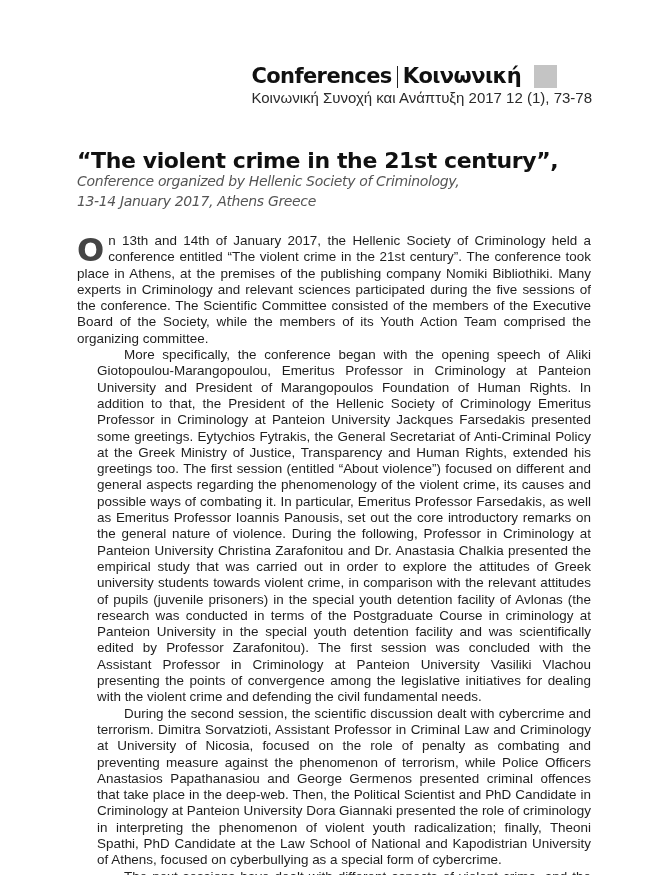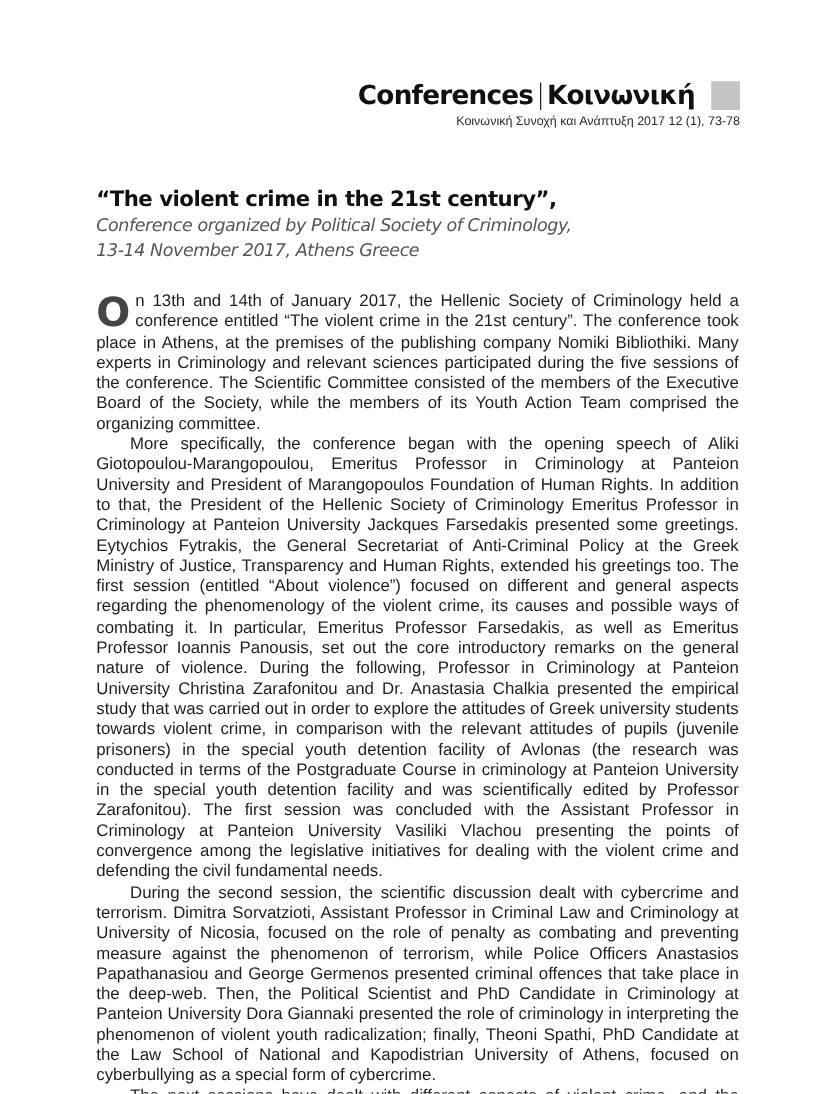--- a/index.html
+++ b/index.html
@@ -45,32 +45,32 @@
       top: 1px;
     }
     .header-square {
       display: inline-block;
       width: 23px;
       height: 23px;
       background: #c4c4c4;
       margin-left: 13px;
     }
     .header-citation {
-      font-size: 10px;
+      font-size: 15px;
       line-height: 12.6px;
       color: #2a2a2a;
       padding-right: 0px;
     }
     .article-title {
       position: absolute;
       left: 77px;
       top: 150px;
       font-family: "DejaVu Sans", "Liberation Sans", sans-serif;
       font-weight: bold;
-      font-size: 17px;
+      font-size: 22px;
       letter-spacing: -0.4px;
       color: #111;
       line-height: 21px;
       margin: 0;
     }
     .article-subtitle {
       position: absolute;
       left: 77px;
       top: 172px;
       font-family: "DejaVu Sans", "Liberation Sans", sans-serif;
@@ -90,20 +90,21 @@
       line-height: 16.3px;
       color: #1e1e1e;
       text-align: justify;
       hyphens: manual;
     }
     .body-text p {
       margin: 0;
     }
     .body-text p.indent {
       text-indent: 27px;
+      margin-left: 20px;
     }
     .dropcap {
       float: left;
       font-family: "DejaVu Sans", "Liberation Sans", sans-serif;
       font-weight: bold;
       font-size: 32px;
       line-height: 28px;
       height: 28px;
       color: #454545;
       margin: 3px 4px 0 0;
@@ -118,22 +119,22 @@
     <span class="header-title">Conferences</span>
     <span class="header-sep"></span>
     <span class="header-title">Κοινωνική</span>
     <span class="header-square"></span>
   </div>
   <div class="header-citation">Κοινωνική Συνοχή και Ανάπτυξη 2017 12 (1), 73-78</div>
 </div>
 
 <h1 class="article-title">“The violent crime in the 21st century”,</h1>
 <div class="article-subtitle">
-  <div>Conference organized by Political Society of Criminology,</div>
-  <div>13-14 November 2017, Athens Greece</div>
+  <div>Conference organized by Hellenic Society of Criminology,</div>
+  <div>13-14 January 2017, Athens Greece</div>
 </div>
 
 <div class="body-text">
   <p><span class="dropcap">O</span><span>n 13th and 14th of January 2017, the Hellenic Society of Criminology held a conference entitled “The violent crime in the 21st century”. The conference took place in Athens, at the premises of the publishing company Nomiki Bibliothiki. Many experts in Criminology and relevant sciences participated during the five sessions of the conference. The Scientific Committee consisted of the members of the Executive Board of the Society, while the members of its Youth Action Team comprised the organizing committee.</span></p>
   <p class="indent">More specifically, the conference began with the opening speech of Aliki Giotopoulou-Marangopoulou, Emeritus Professor in Criminology at Panteion University and President of Marangopoulos Foundation of Human Rights. In addition to that, the President of the Hellenic Society of Criminology Emeritus Professor in Criminology at Panteion University Jackques Farsedakis presented some greetings. Eytychios Fytrakis, the General Secretariat of Anti-Criminal Policy at the Greek Ministry of Justice, Transparency and Human Rights, extended his greetings too. The first session (entitled “About violence”) focused on different and general aspects regarding the phenomenology of the violent crime, its causes and possible ways of combating it. In particular, Emeritus Professor Farsedakis, as well as Emeritus Professor Ioannis Panousis, set out the core introductory remarks on the general nature of violence. During the following, Professor in Criminology at Panteion University Christina Zarafonitou and Dr. Anastasia Chalkia presented the empirical study that was carried out in order to explore the attitudes of Greek university students towards violent crime, in comparison with the relevant attitudes of pupils (juvenile prisoners) in the special youth detention facility of Avlonas (the research was conducted in terms of the Postgraduate Course in criminology at Panteion University in the special youth detention facility and was scientifically edited by Professor Zarafonitou). The first session was concluded with the Assistant Professor in Criminology at Panteion University Vasiliki Vlachou presenting the points of convergence among the legislative initiatives for dealing with the violent crime and defending the civil fundamental needs.</p>
   <p class="indent">During the second session, the scientific discussion dealt with cybercrime and terrorism. Dimitra Sorvatzioti, Assistant Professor in Criminal Law and Criminology at University of Nicosia, focused on the role of penalty as combating and preventing measure against the phenomenon of terrorism, while Police Officers Anastasios Papathanasiou and George Germenos presented criminal offences that take place in the deep-web. Then, the Political Scientist and PhD Candidate in Criminology at Panteion University Dora Giannaki presented the role of criminology in interpreting the phenomenon of violent youth radicalization; finally, Theoni Spathi, PhD Candidate at the Law School of National and Kapodistrian University of Athens, focused on cyberbullying as a special form of cybercrime.</p>
   <p class="indent"><span>The next sessions have dealt with different aspects of violent crime, and the different ways to tackle it. At the beginning, Nestor Courakis, Emeritus Professor in Criminology and Penology and National and Kapodistrian University of Athens, presented some introductory remarks in relation to </span></p>
 </div>
 
 </body></html>

